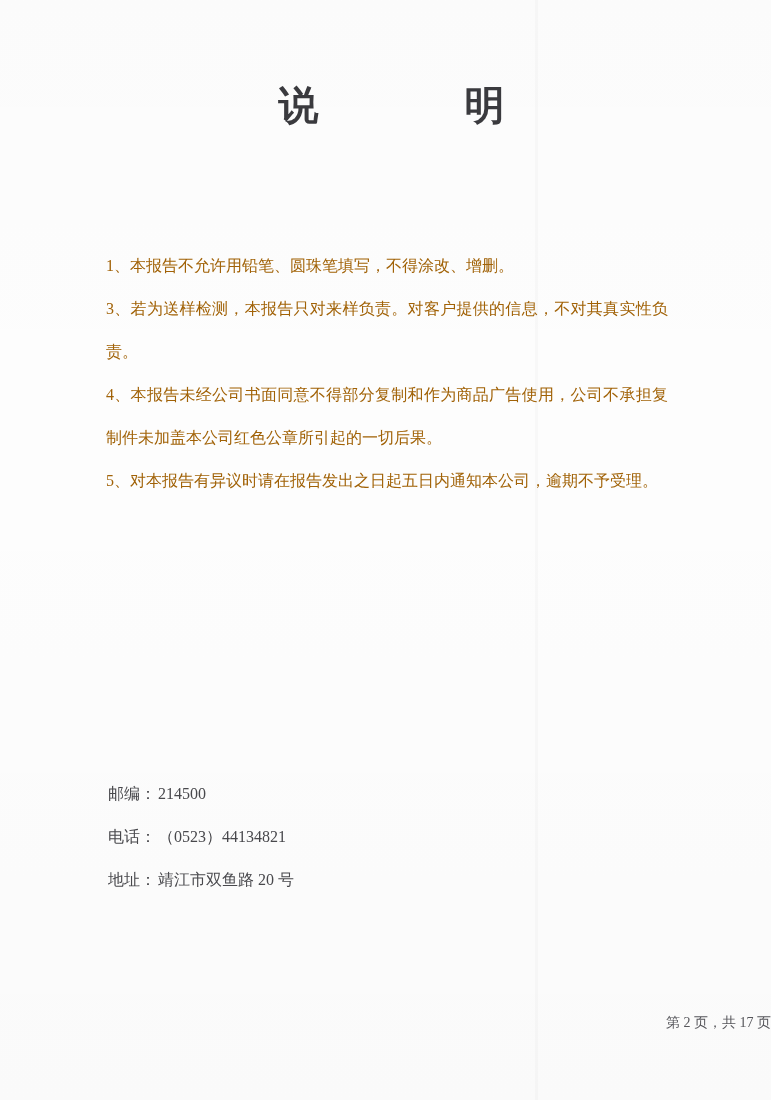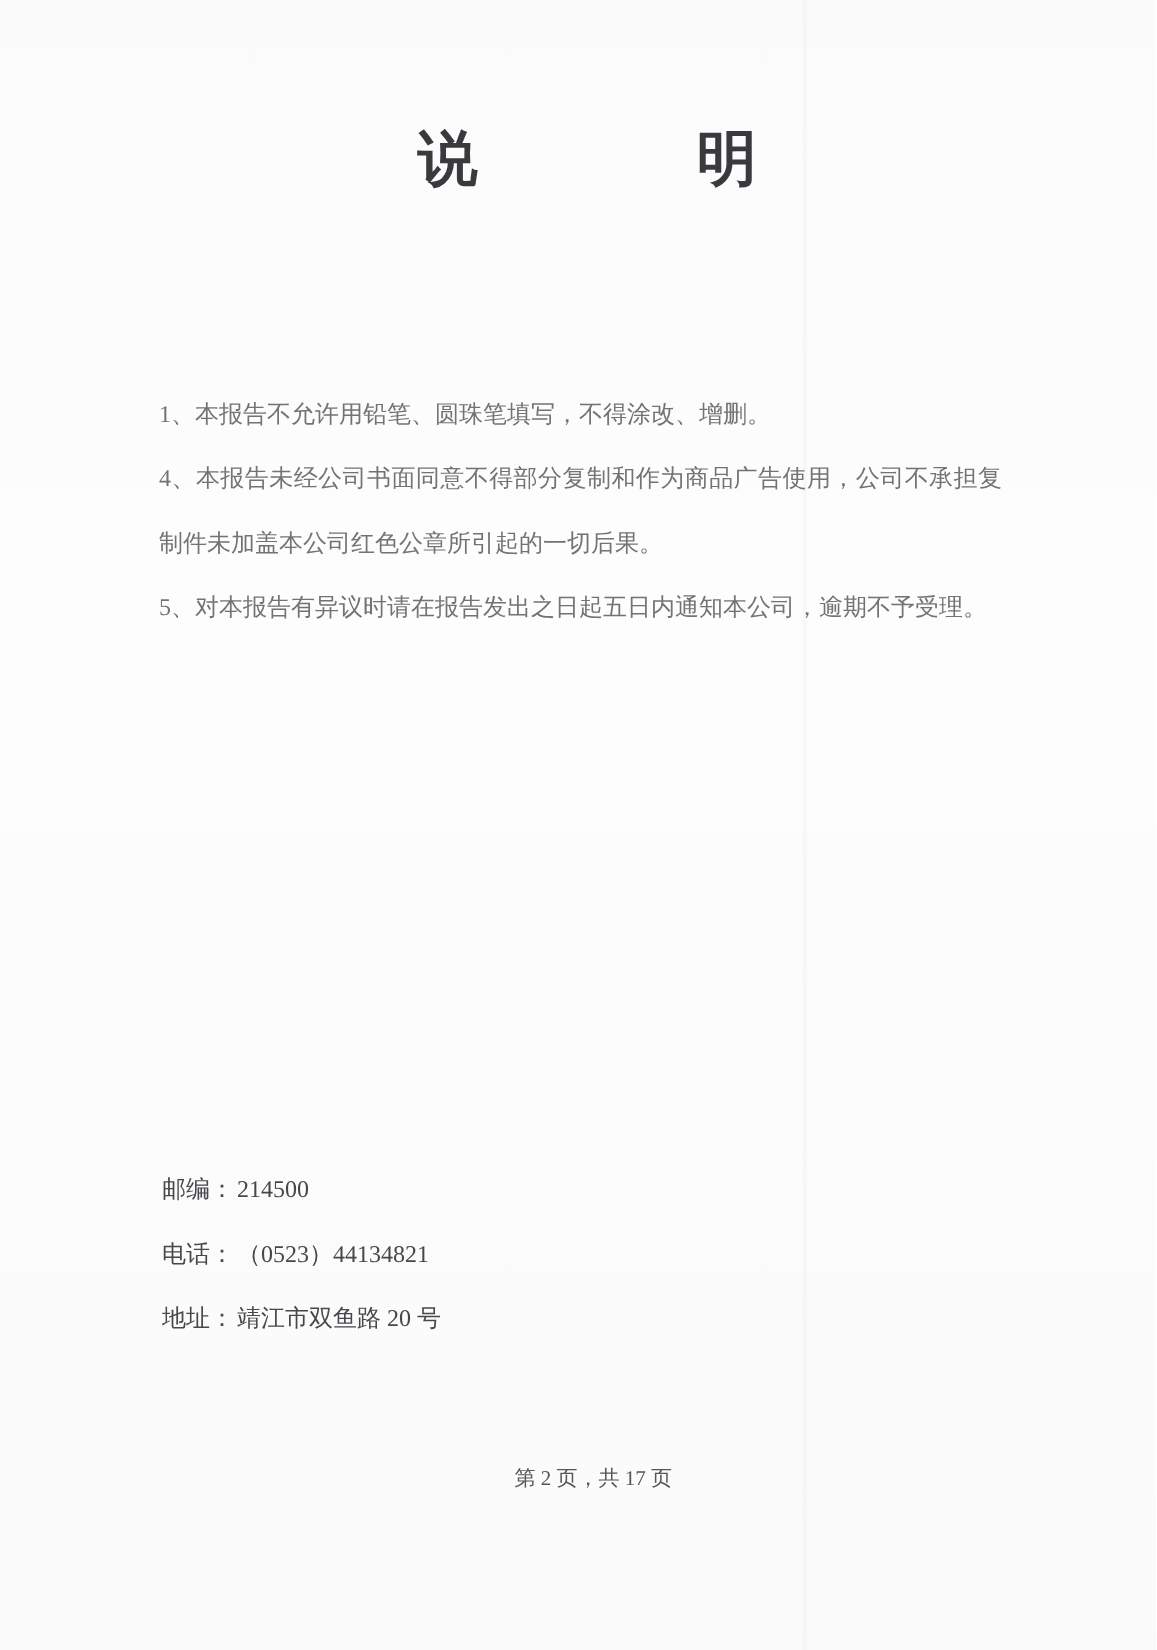--- a/index.html
+++ b/index.html
@@ -45,26 +45,26 @@
     justify-content: center;
     gap: 146px;
     font-size: 40px;
     line-height: 1.1;
     font-weight: 700;
     color: #3a3a3e;
     letter-spacing: 0;
   }
   .notes {
     position: absolute;
-    top: 255px;
+    top: 244px;
     left: 106px;
     width: 562px;
     font-size: 16px;
     line-height: 43px;
-    color: #737373;
+    color: #a16207;
     text-align: justify;
     text-justify: inter-ideograph;
   }
   .notes p {
     margin: 0;
     padding: 0;
   }
   .contact {
     position: absolute;
     top: 772px;
@@ -76,24 +76,24 @@
   .contact p {
     margin: 0;
     padding: 0;
   }
   .contact .value {
     margin-left: 2px;
     text-align: right;
   }
   .footer {
     position: absolute;
-    top: 976px;
+    top: 1012px;
     left: 0;
     right: 0;
-    text-align: center;
+    text-align: right;
     font-size: 14px;
     line-height: 22px;
     color: #55555a;
     padding-left: 20px;
   }
 </style>
 </head>
 <body>
 
 <div class="page">
@@ -101,20 +101,21 @@
   <div class="scan-tint"></div>
   <div class="scan-streak" style="left: 535px;"></div>
 
   <h1 class="doc-title">
     <span>说</span>
     <span>明</span>
   </h1>
 
   <div class="notes">
     <p>1、本报告不允许用铅笔、圆珠笔填写，不得涂改、增删。</p>
+    <p>3、若为送样检测，本报告只对来样负责。对客户提供的信息，不对其真实性负责。</p>
     <p>4、本报告未经公司书面同意不得部分复制和作为商品广告使用，公司不承担复制件未加盖本公司红色公章所引起的一切后果。</p>
     <p>5、对本报告有异议时请在报告发出之日起五日内通知本公司，逾期不予受理。</p>
   </div>
 
   <div class="contact">
     <p><span>邮编：</span><span class="value">214500</span></p>
     <p><span>电话：</span><span class="value">（0523）44134821</span></p>
     <p><span>地址：</span><span class="value">靖江市双鱼路 20 号</span></p>
   </div>
 

